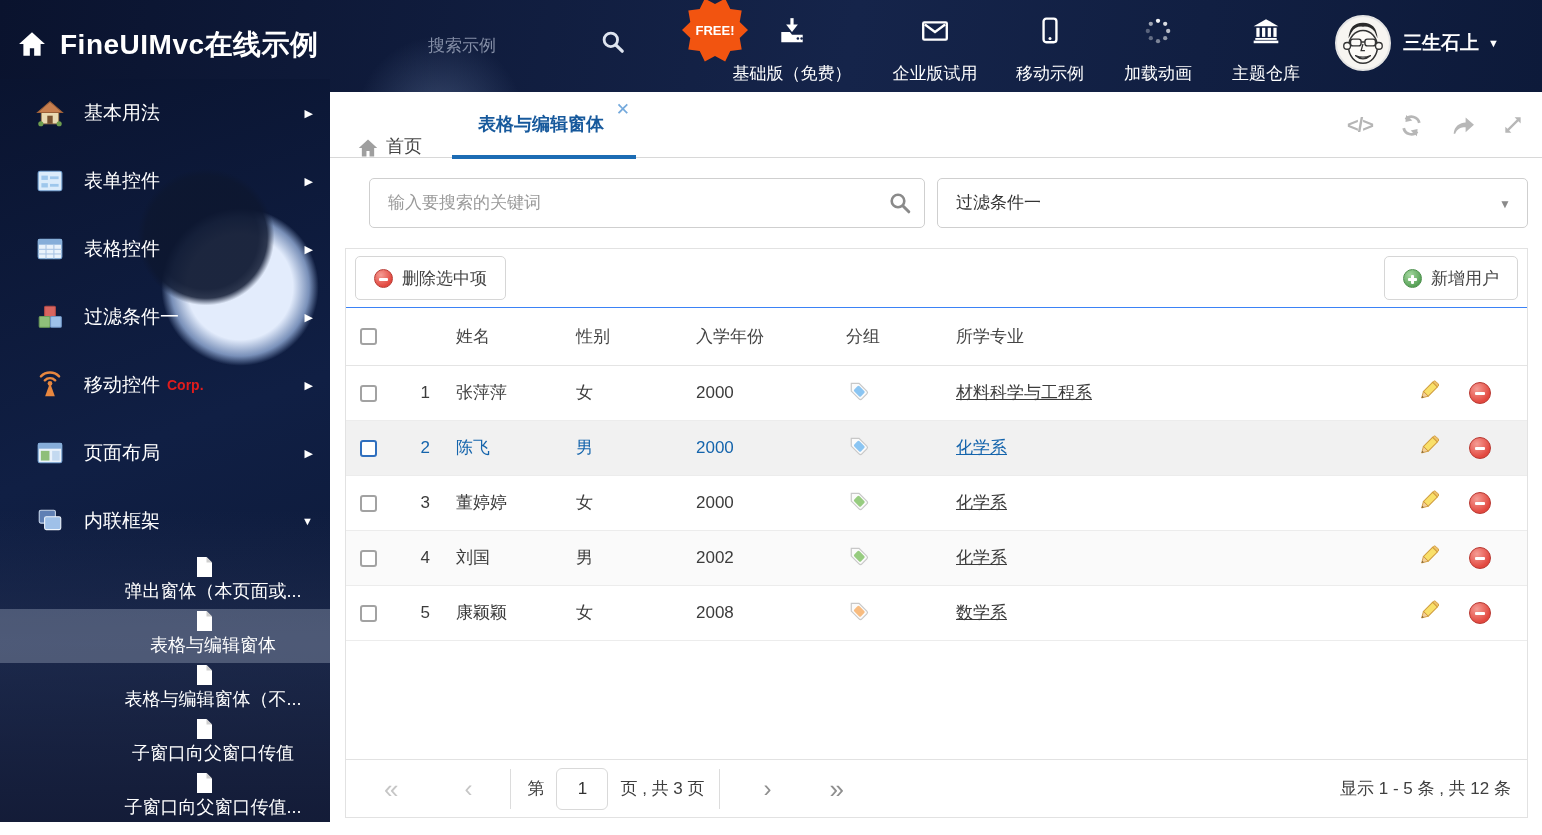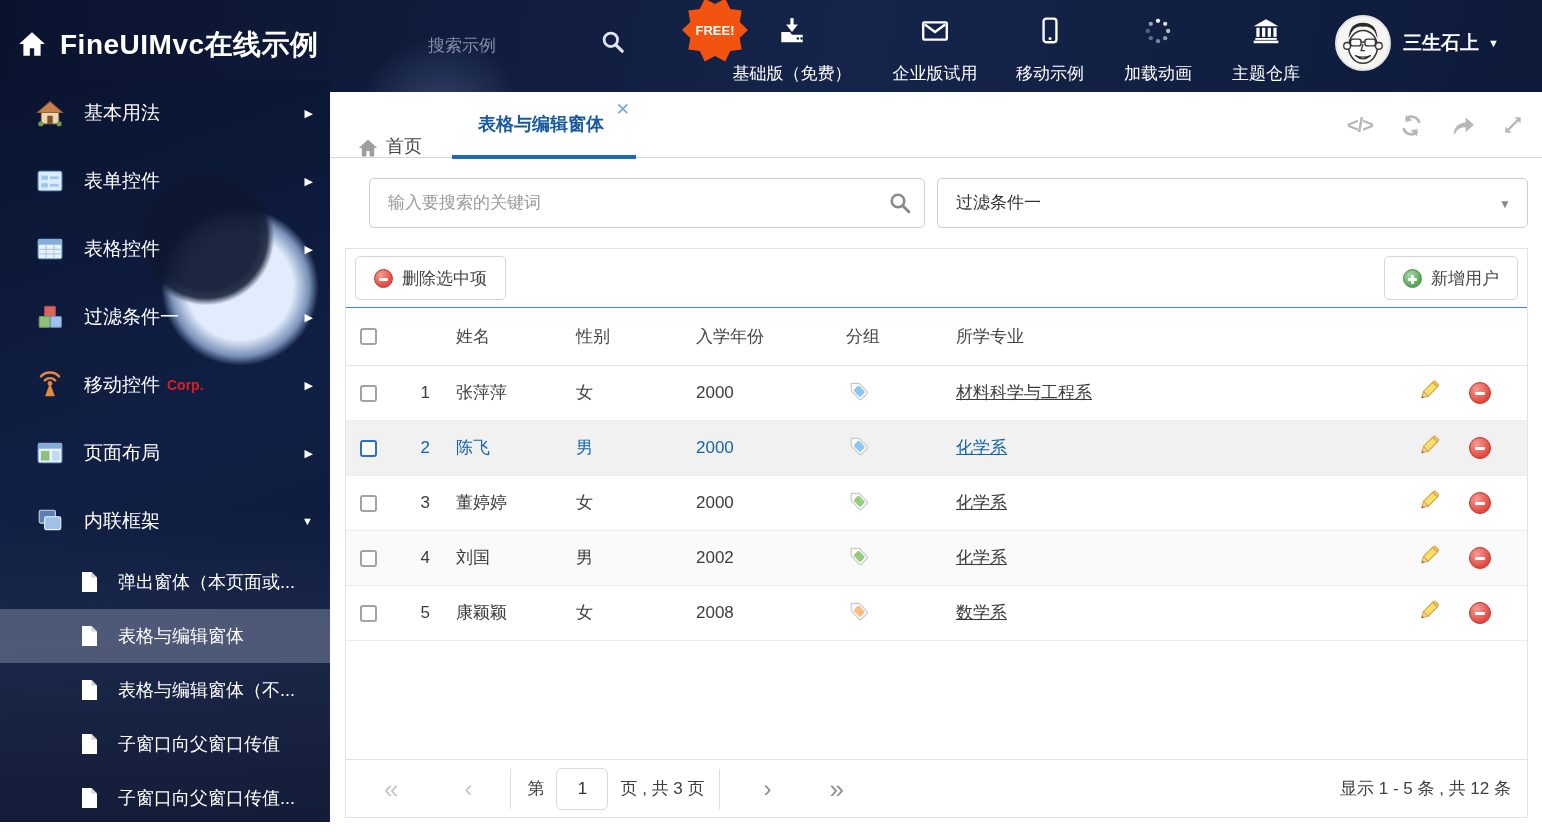--- a/index.html
+++ b/index.html
@@ -37,21 +37,21 @@
       radial-gradient(circle 96px at 240px 208px, #e3ecfc 0 55%, rgba(178,206,250,.65) 72%, transparent 82%),
       linear-gradient(to bottom, rgba(10,17,38,0) 58%, rgba(44,56,92,.45) 76%, rgba(20,28,56,.95) 100%),
       linear-gradient(160deg,#0a1430 0%,#101f44 48%,#0c1834 100%);
   }
   .s-item { position:relative; height:68px; display:flex; align-items:center; padding-left:36px; cursor:pointer; }
   .s-ico { width:28px; height:28px; flex:0 0 28px; }
   .s-lbl { color:#fff; font-size:19px; margin-left:20px; white-space:nowrap; }
   .s-badge { color:#e11c1c; font-size:14px; font-weight:bold; margin-left:7px; }
   .s-arrow { position:absolute; right:17px; color:#fff; font-size:11px; }
   .s-sub { }
-  .s-subitem { position:relative; height:54px; display:flex; align-items:center; padding-left:78px; cursor:pointer; }
+  .s-subitem { position:relative; height:54px; display:flex; align-items:center; padding-left:78px; cursor:pointer;flex-direction:column; }
   .s-subitem .s-lbl { font-size:18px; margin-left:18px; }
   .s-subitem.sel { background:rgba(195,205,222,.30); }
 
   
   .main { position:absolute; left:330px; top:92px; width:1212px; height:743px; background:#fff; }
 
   .tabbar { position:absolute; left:0; top:0; width:100%; height:66px; border-bottom:1px solid #d8d8d8; }
   .tab-home { position:absolute; left:28px; top:0; height:66px; display:flex; align-items:flex-end; cursor:pointer; }
   .tab-home .t-lbl { font-size:18px; color:#454545; margin-left:8px; }
   .tab-active { position:absolute; left:122px; top:0; height:66px; padding:0 32px 0 26px; cursor:pointer; }

